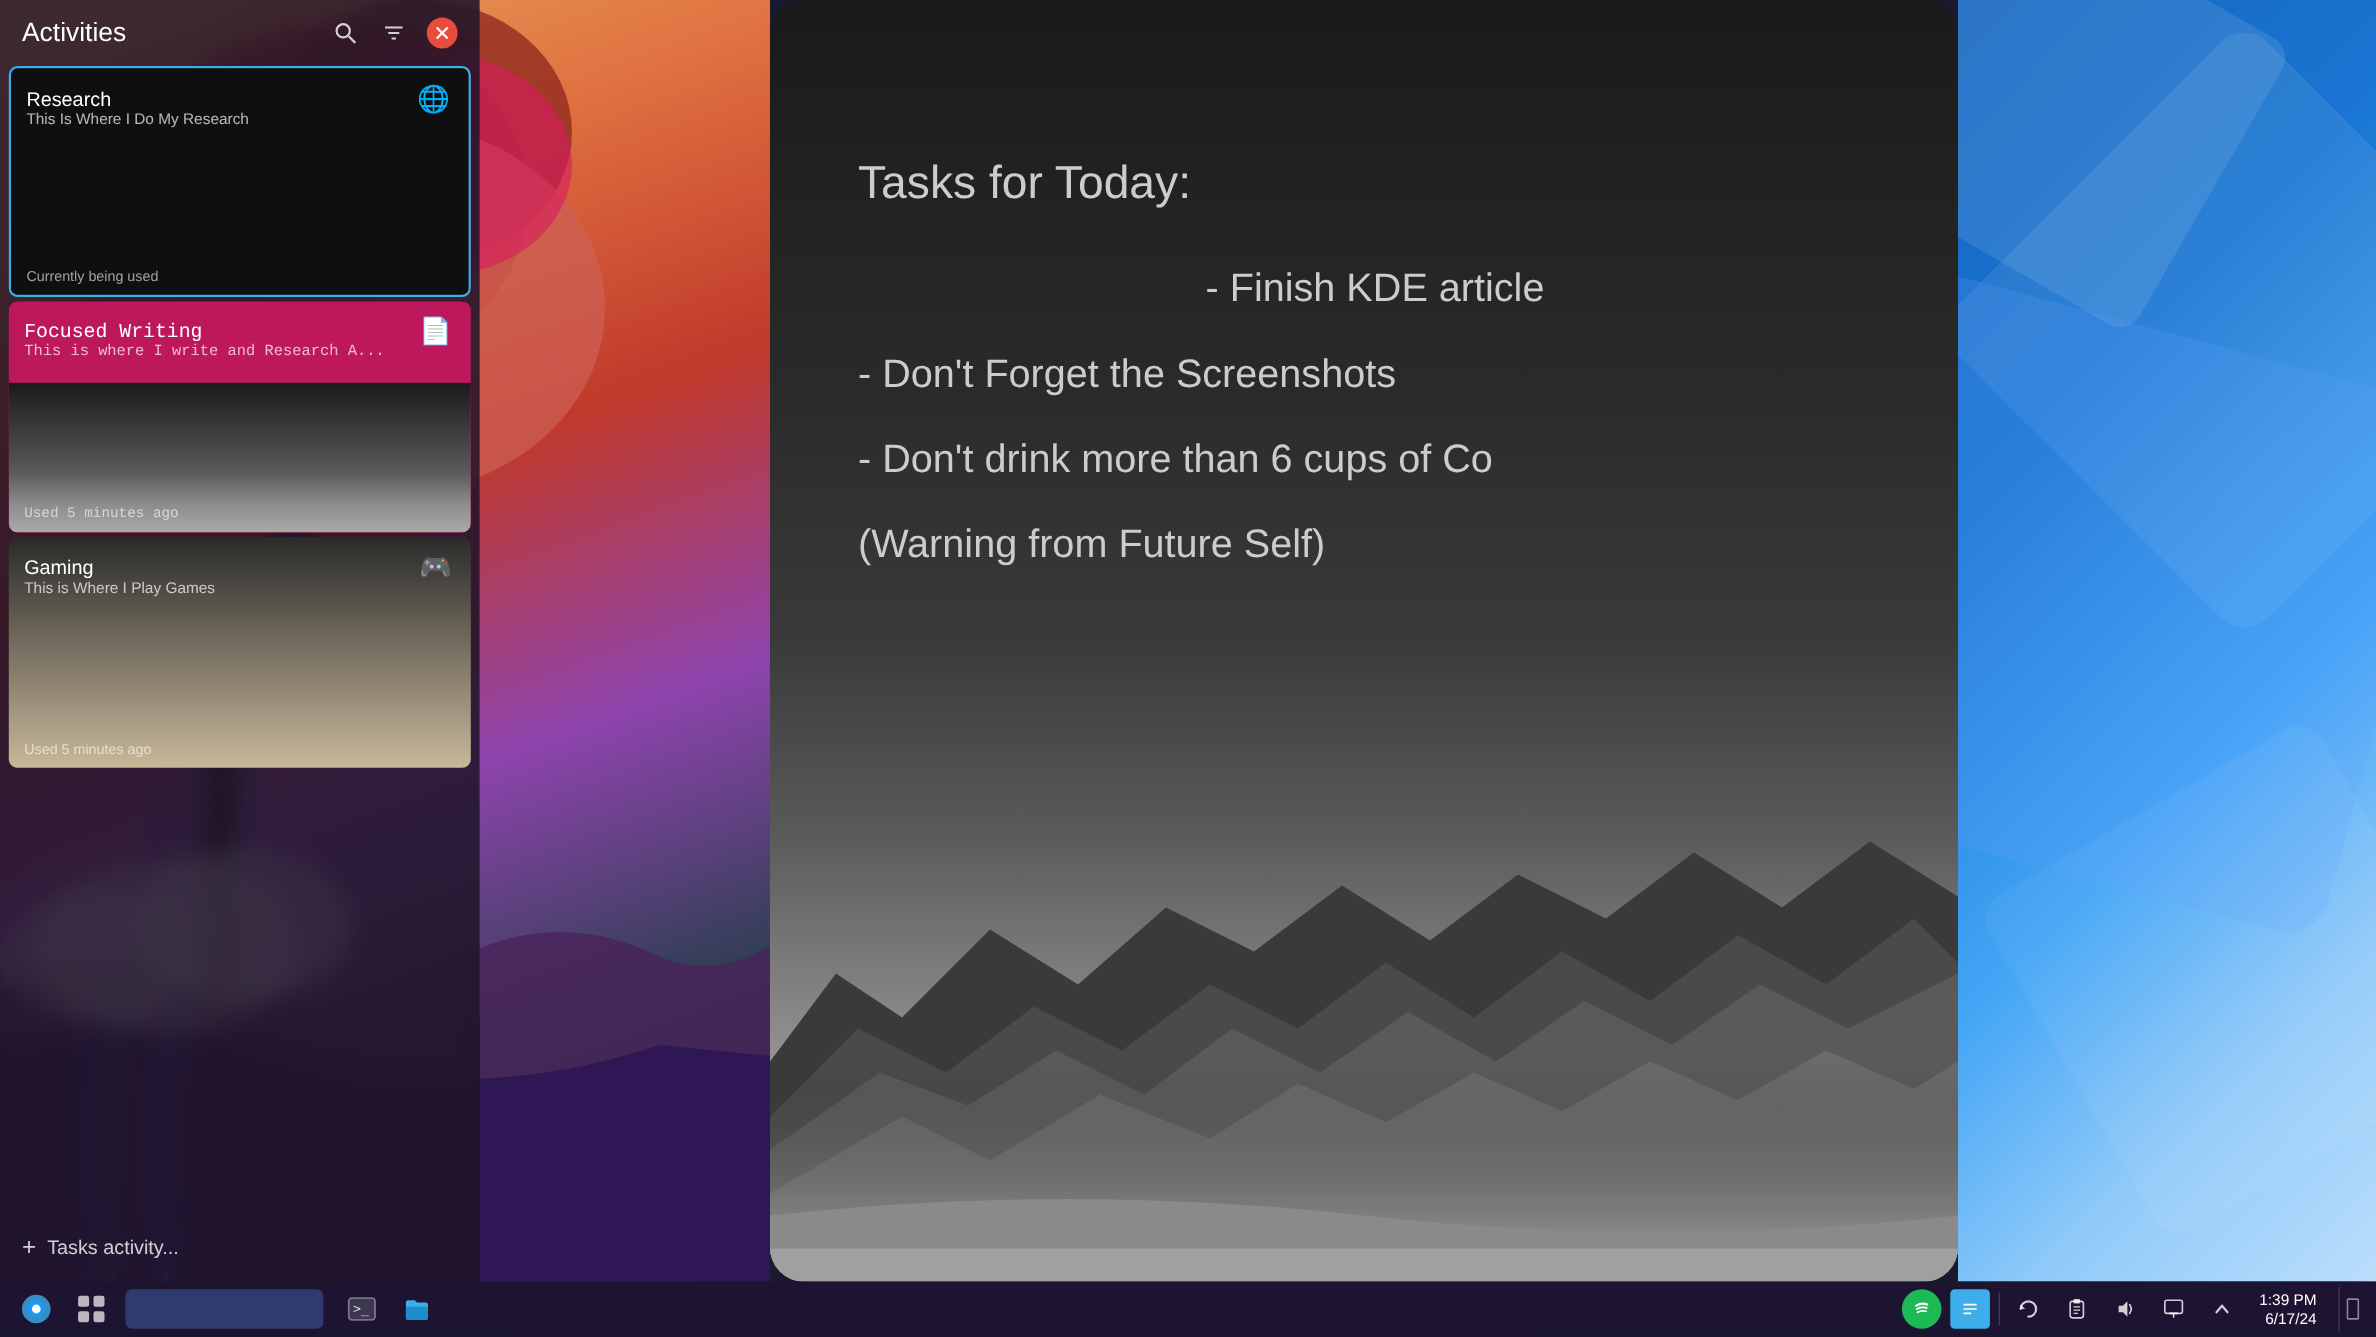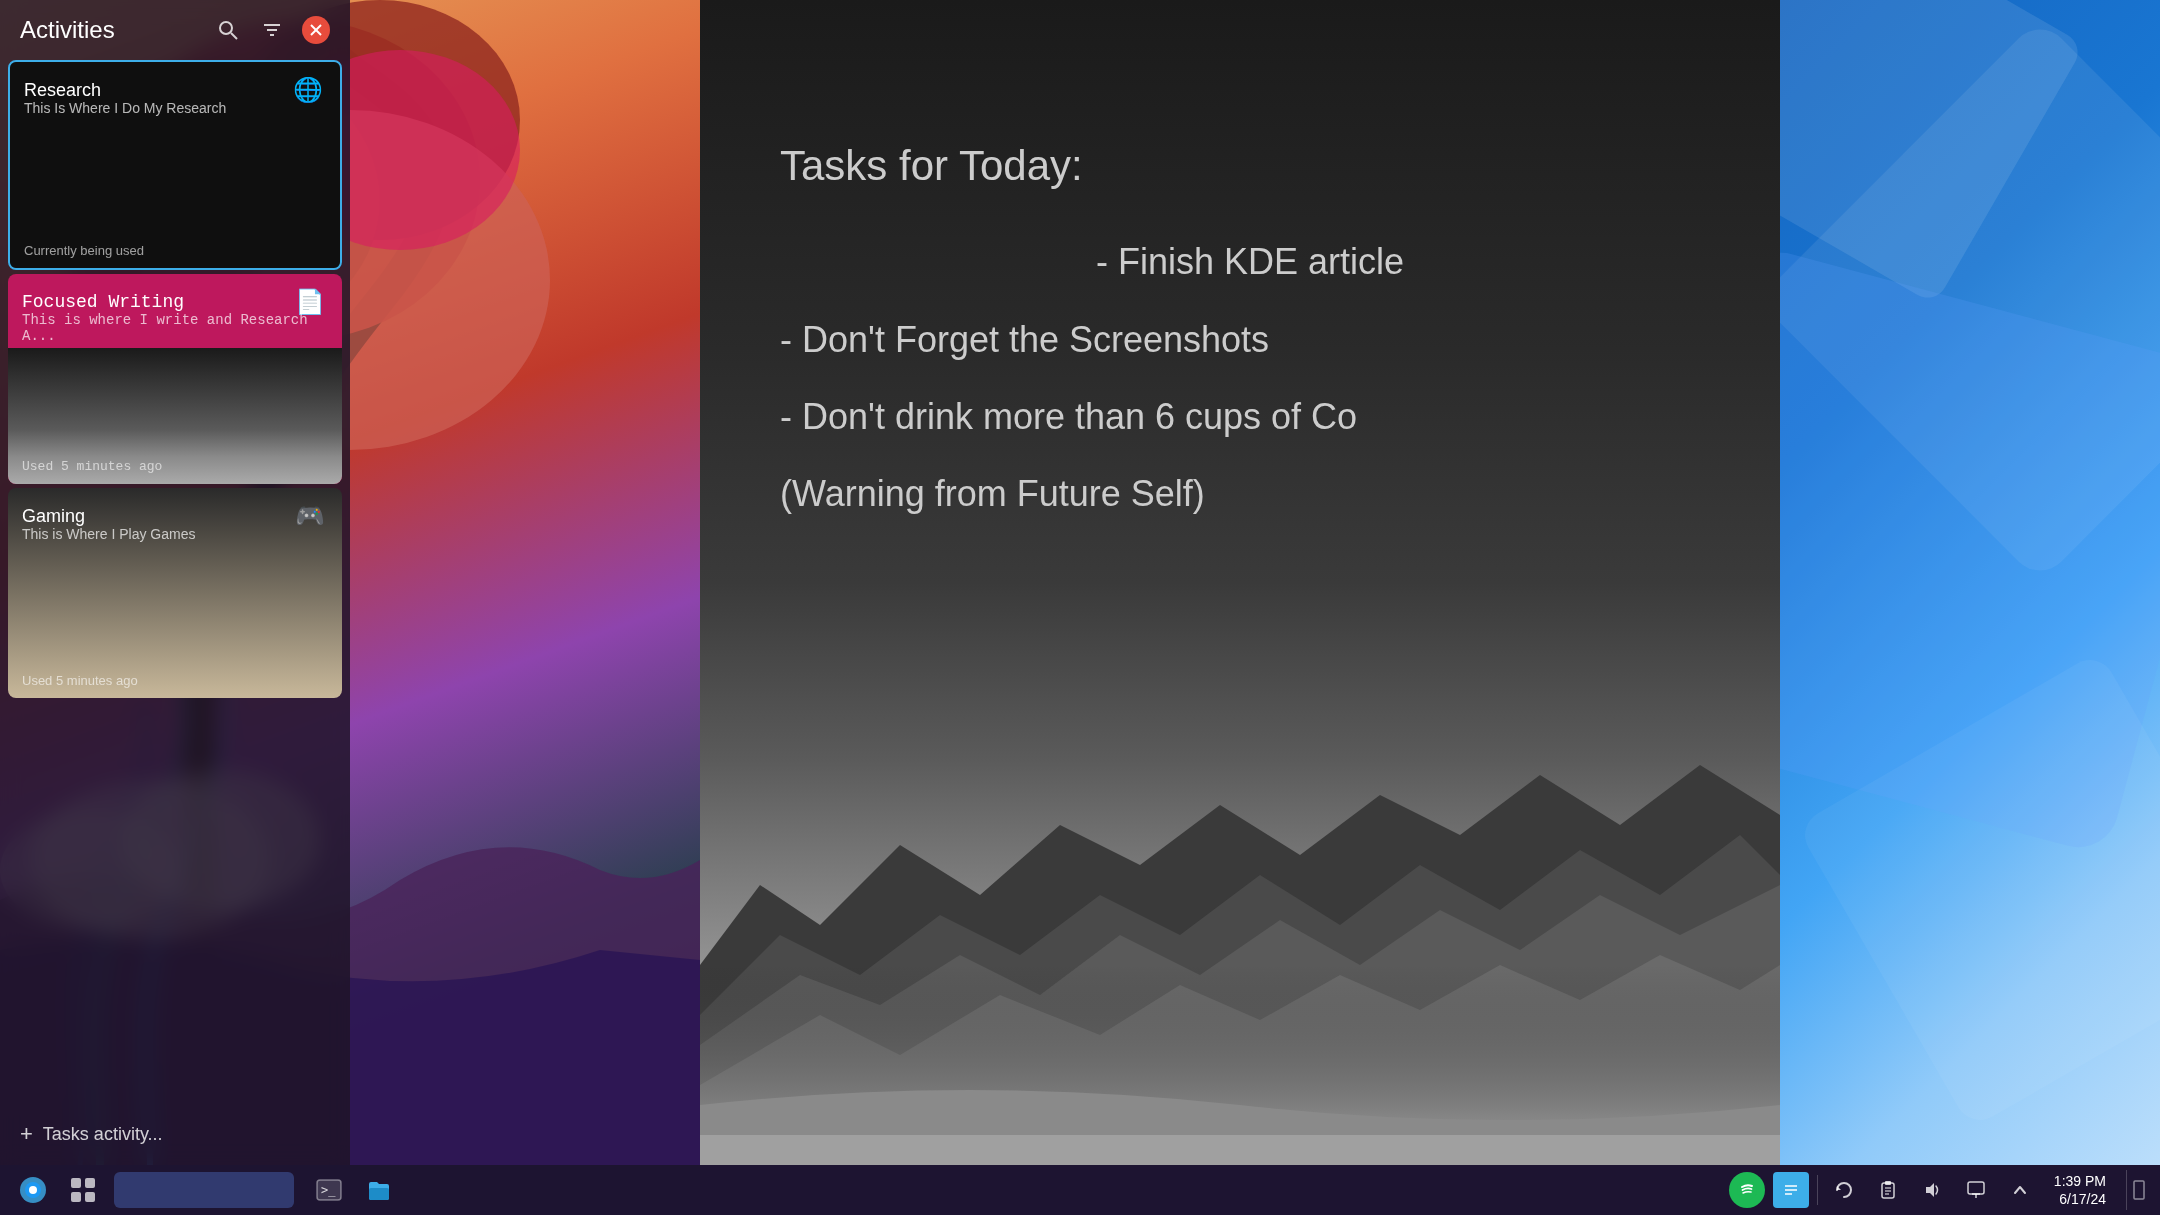--- a/index.html
+++ b/index.html
@@ -34,20 +34,21 @@
 
     
     .bg-middle {
       position: absolute;
       top: 0;
       left: 700px;
       width: 1080px;
       height: 1165px;
       background: linear-gradient(180deg, #1a1a1a 0%, #2a2a2a 30%, #3a3a3a 50%, #5a5a5a 65%, #7a7a7a 75%, #9a9a9a 85%, #c0c0c0 92%, #d0d0d0 100%);
       overflow: hidden;
+      border-radius: 31px;
     }
 
     
     .bg-right {
       position: absolute;
       top: 0;
       left: 1780px;
       width: 380px;
       height: 1165px;
       background: linear-gradient(135deg, #1565c0 0%, #1976d2 30%, #42a5f5 60%, #90caf9 80%, #bbdefb 100%);
@@ -93,21 +94,21 @@
       background: rgba(255,255,255,0.05);
       transform: rotate(60deg);
       border-radius: 25px;
     }
 
     
     .activities-panel {
       position: absolute;
       top: 0;
       left: 0;
-      width: 350px;
+      width: 436px;
       height: 1165px;
       background: rgba(30, 20, 40, 0.85);
       backdrop-filter: blur(10px);
       display: flex;
       flex-direction: column;
     }
 
     .activities-header {
       display: flex;
       align-items: center;

